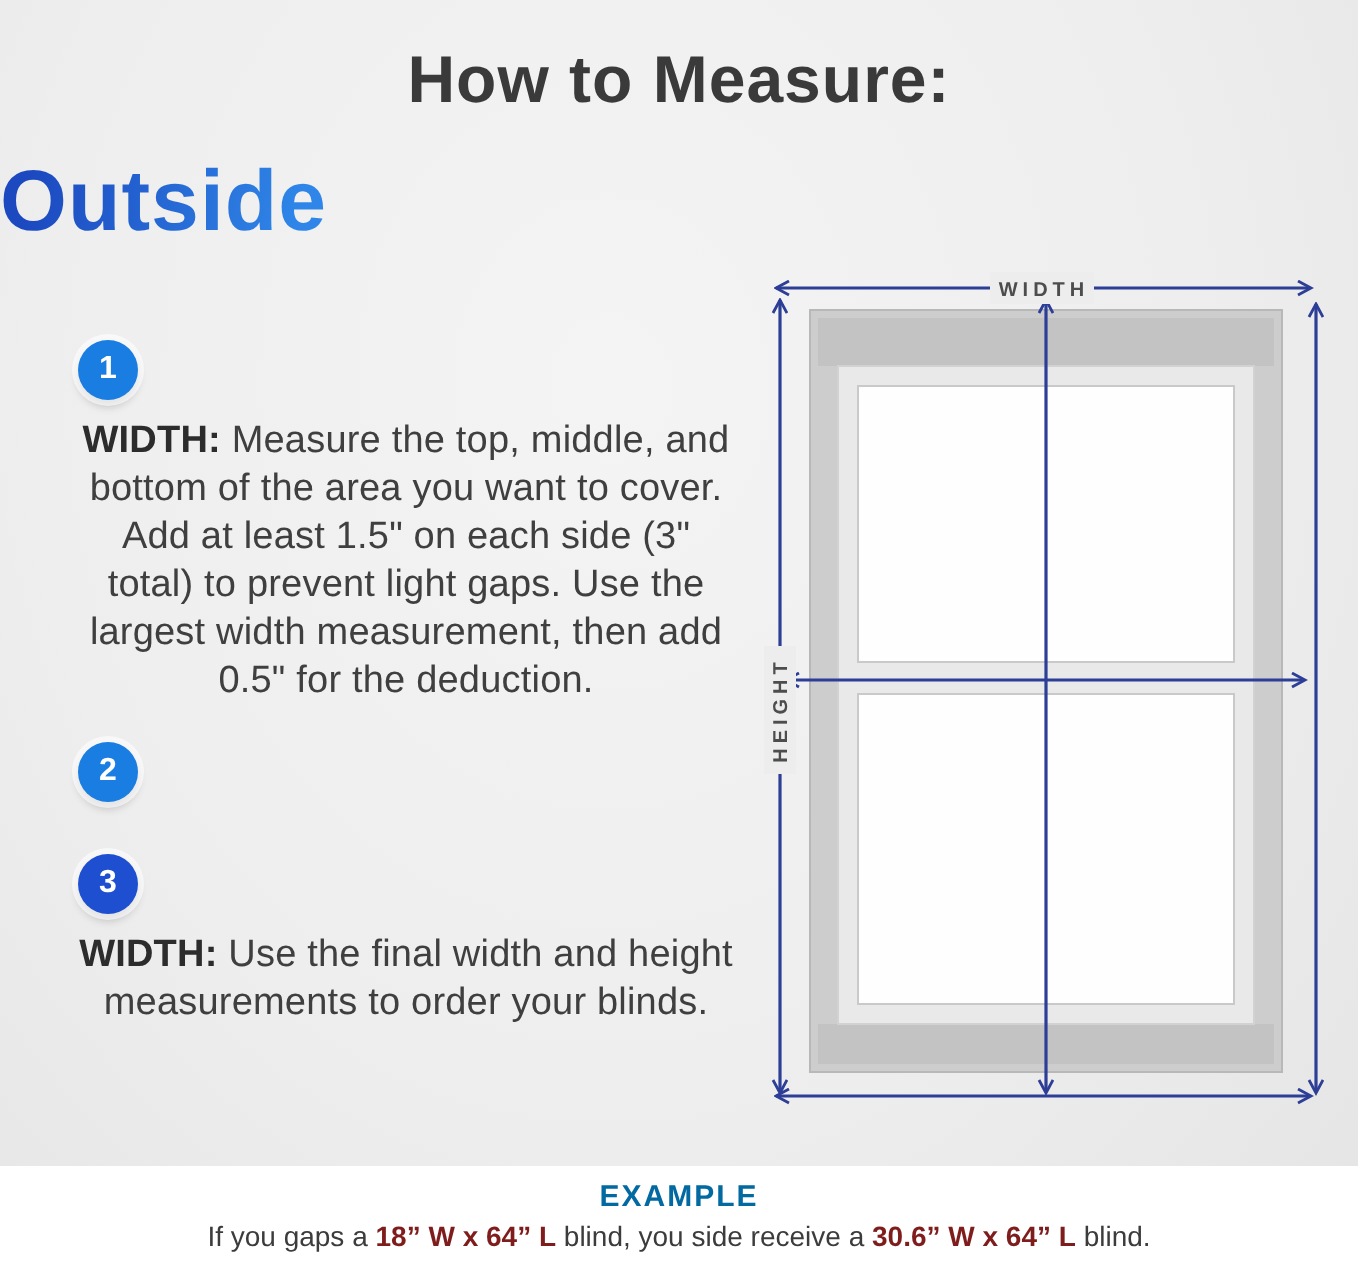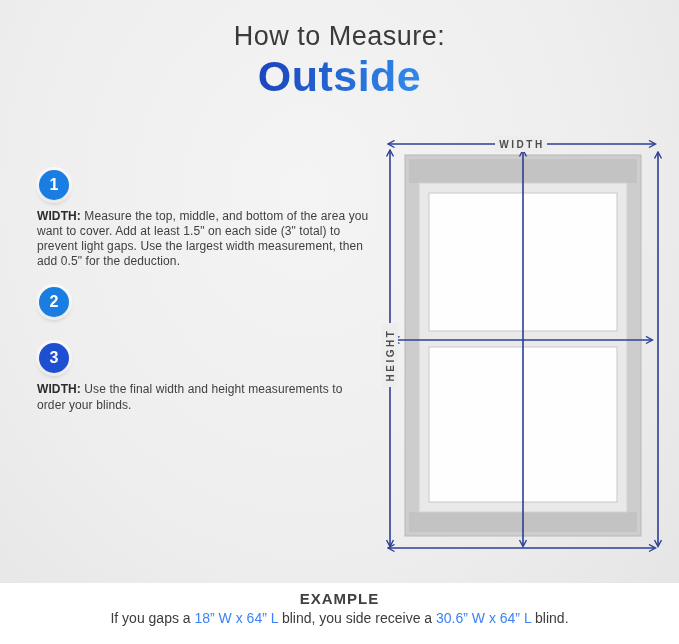--- a/index.html
+++ b/index.html
@@ -9,61 +9,61 @@
     overflow:hidden;
     font-family:"Liberation Sans", sans-serif;
     background:radial-gradient(ellipse at 45% 30%, #f4f4f4 0%, #eeeeee 55%, #e4e4e4 100%);
   }
   
   .title-block{
     position:absolute;top:22px;left:0;width:100%;
     text-align:center;line-height:1.08;
   }
   .title-line1{
-    font-size:27px;font-weight:400;color:#3a3a3a;letter-spacing:.5px;
+    font-size:33px;font-weight:700;color:#3a3a3a;letter-spacing:.5px;
   }
-  .title-line2{margin-top:2px;display:flex;justify-content:center;align-items:baseline;gap:12px;}
+  .title-line2{margin-top:20px;display:flex;align-items:baseline;gap:12px;}
   .title-highlight{
     font-size:43px;font-weight:800;letter-spacing:.5px;
     background:linear-gradient(100deg,#1c49c0 10%,#2f86e8 90%);
     -webkit-background-clip:text;background-clip:text;
     color:transparent;
   }
   .title-suffix{font-size:33px;font-weight:600;color:#3a3a3a;}
   
   .steps{position:absolute;left:37px;top:167px;width:348px;}
   .step{margin-bottom:14px;}
   .step-badge{
     width:30px;height:30px;border-radius:50%;
     display:flex;align-items:center;justify-content:center;
     color:#ffffff;font-size:16px;font-weight:700;
     box-shadow:0 0 0 3px rgba(255,255,255,.6), 0 3px 5px rgba(0,0,0,.22);
     margin:3px 0 9px 2px;
   }
   .step-text{
     margin:0;width:332px;
-    font-size:12px;line-height:1.26;color:#3f3f3f;letter-spacing:.1px;
+    font-size:19px;line-height:1.26;color:#3f3f3f;letter-spacing:.1px;text-align:center;
   }
   .step-label{font-weight:700;color:#2c2c2c;}
   .step + .step{margin-top:18px;}
   
   .diagram{position:absolute;left:375px;top:128px;}
   .measure-label{
     font-size:10px;font-weight:600;fill:#4d4d4d;letter-spacing:2.5px;
   }
   
   .footer{
     position:absolute;left:0;top:583px;width:100%;height:61px;
     background:#ffffff;text-align:center;
   }
   .example-heading{
-    margin-top:7px;font-size:15px;font-weight:700;color:#404040;letter-spacing:1px;
+    margin-top:7px;font-size:15px;font-weight:700;color:#0369a1;letter-spacing:1px;
   }
   .example-line{margin-top:3px;font-size:14px;color:#3c3c3c;}
-  .example-bold{font-weight:400;color:#3b82f6;text-align:center;}
+  .example-bold{font-weight:700;color:#7f1d1d;text-align:center;}
 </style>
 </head>
 <body>
 
 <div class="page">
 
   <div class="title-block">
     <div class="title-line1">How to Measure:</div>
     <div class="title-line2">
       <span class="title-highlight">Outside</span>

